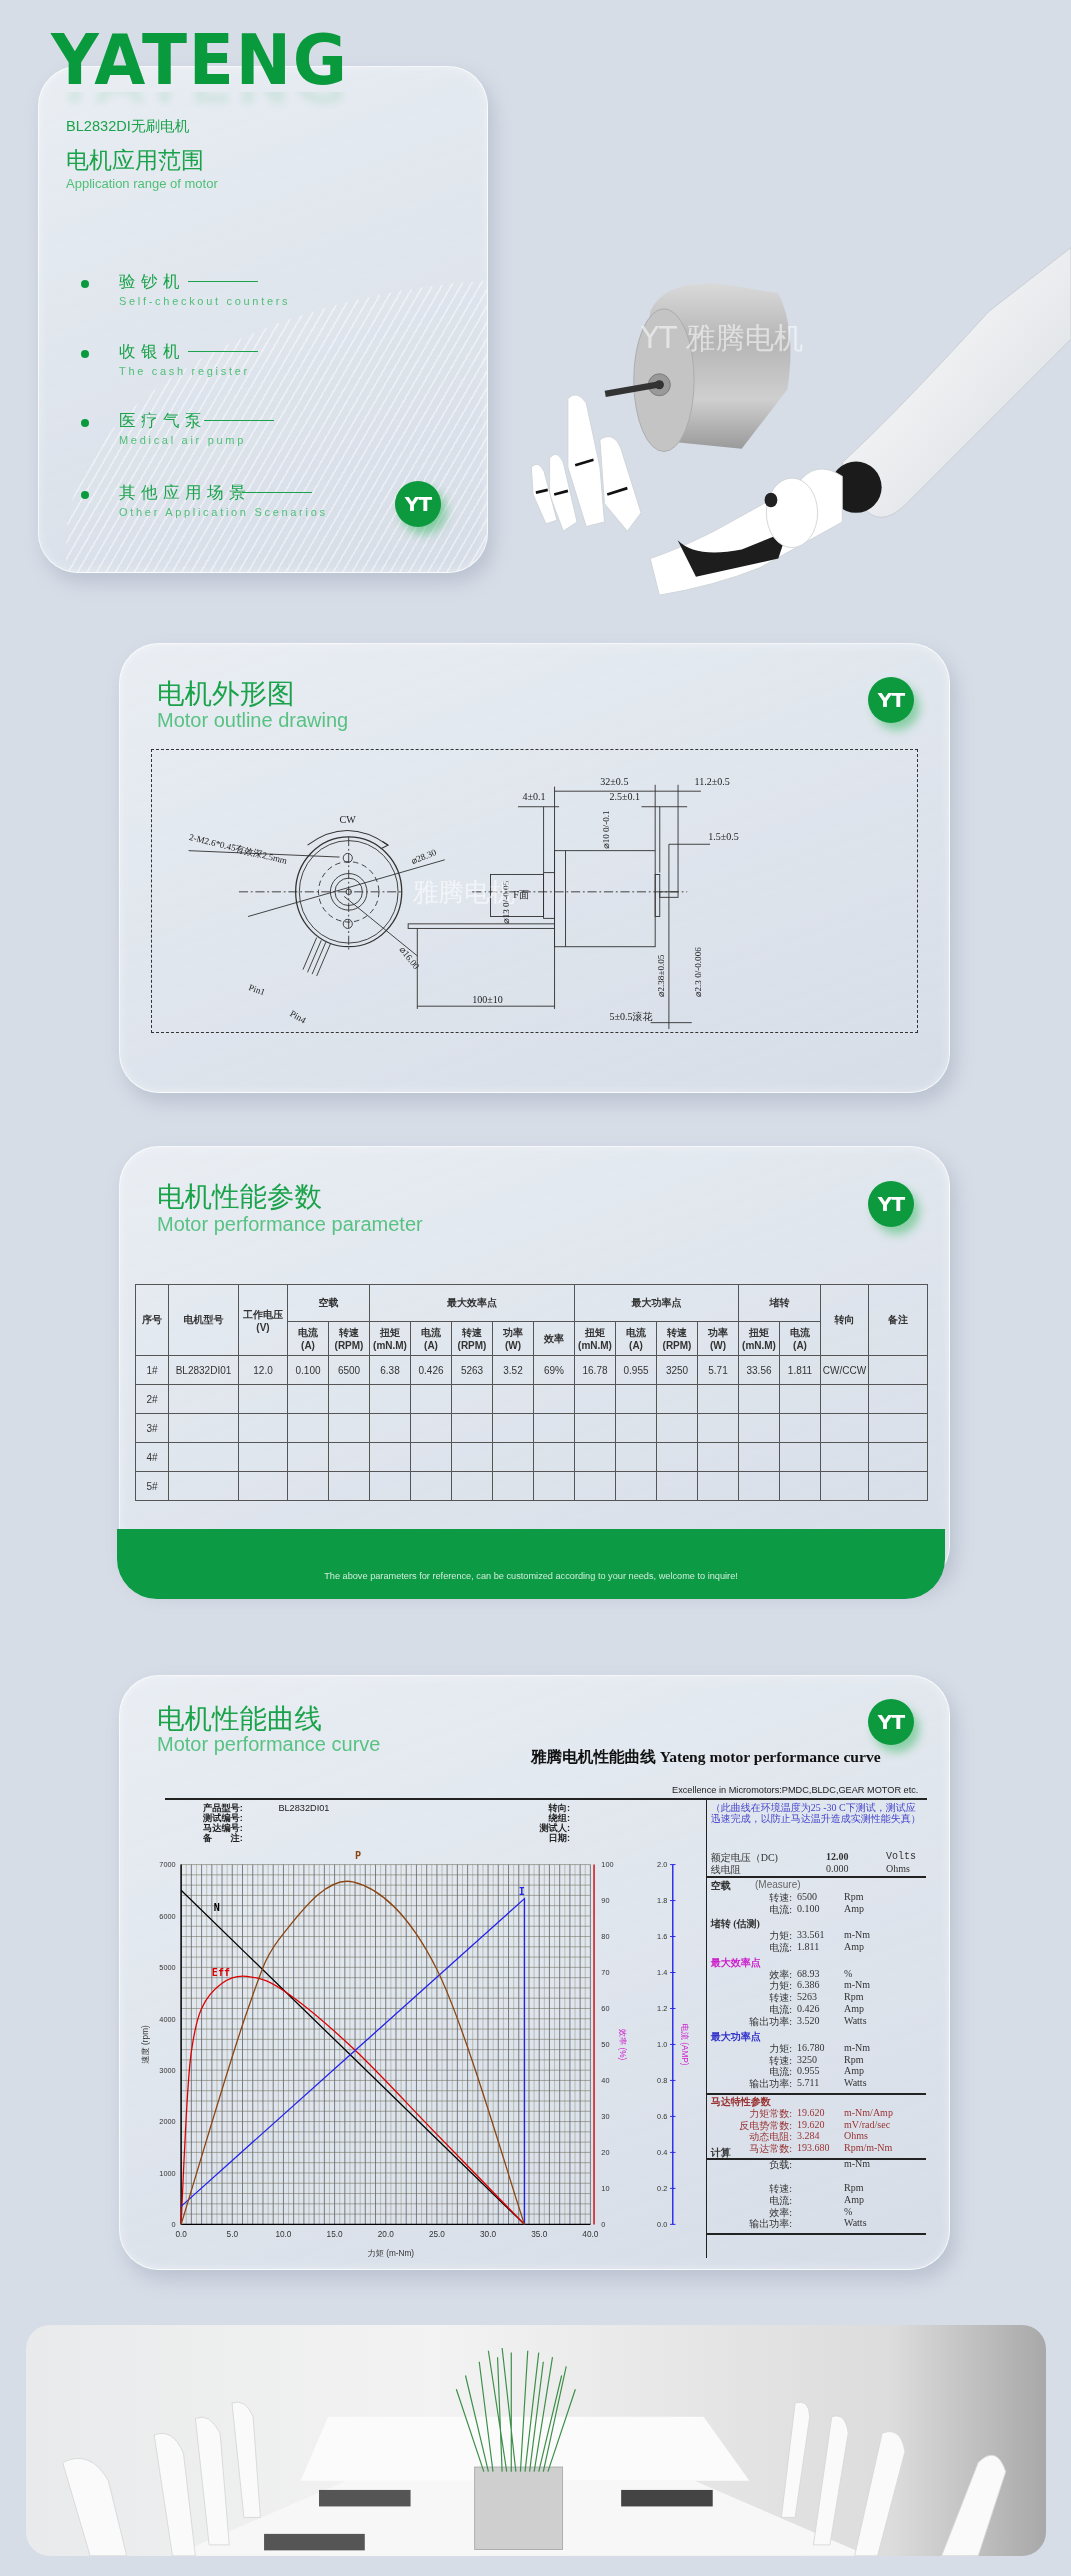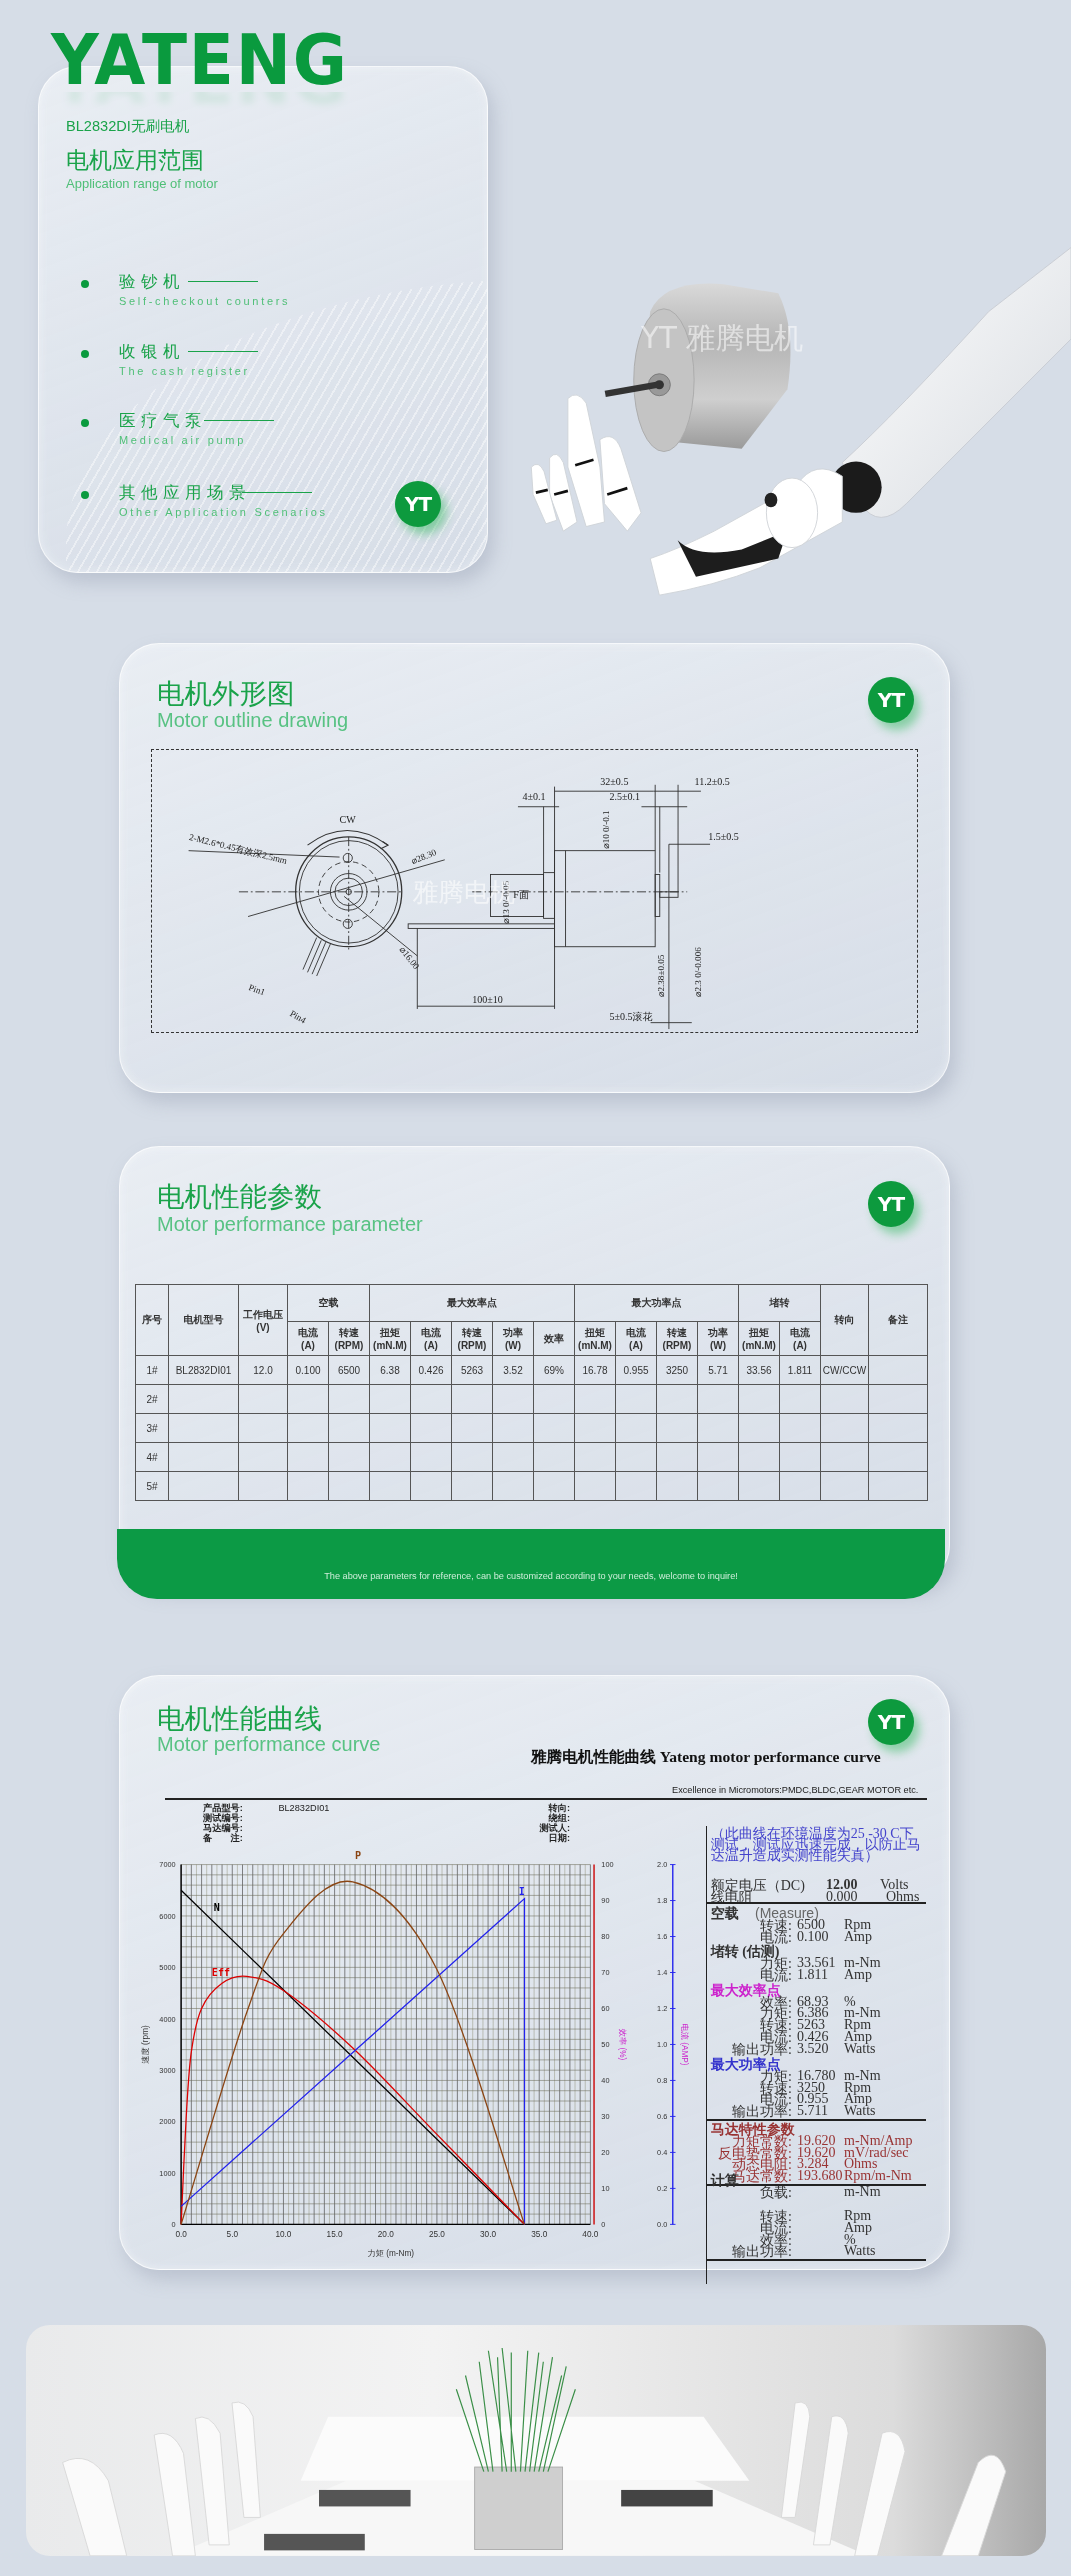--- a/index.html
+++ b/index.html
@@ -74,21 +74,21 @@
   .banner {
     position: absolute; left: 117px; top: 1529px; width: 828px; height: 70px;
     background: #0c9a45; border-bottom-left-radius: 40px; border-bottom-right-radius: 40px;
     color: #fff; text-align: center;
   }
   .banner-zh { position:absolute; left:0; right:0; top: 16.5px; font-size: 18.3px; }
   .banner-en { position:absolute; left:0; right:0; top: 42px; font-size: 9.2px; color: #cfeeda; }
   .curve-title { position: absolute; left: 531px; top: 1747px; font-family: "Liberation Serif", serif; font-weight: bold; font-size: 15.6px; color: #111; white-space: nowrap; }
   .curve-tag { position: absolute; left: 672px; top: 1785px; font-size: 9.2px; color: #222; white-space: nowrap; }
   .meta { position: absolute; font-size: 9.2px; font-weight: bold; color: #222; line-height: 10px; }
-  .info-panel { position: absolute; left: 706px; top: 1800px; width: 220px; height: 458px; border-left: 1.8px solid #222; font-family: "Liberation Serif", serif; font-size: 14px; color: #333; margin-top: 26px; }
+  .info-panel { position: absolute; left: 706px; top: 1800px; width: 220px; height: 458px; border-left: 1.8px solid #222; font-family: "Liberation Serif", serif; font-size: 10px; color: #333; }
   .info-row { position: absolute; left: 0; right: 0; height: 12px; white-space: nowrap; }
   .info-row .lab { position: absolute; right: 134px; text-align: right; }
   .info-row .val { position: absolute; left: 90px; width: 44px; text-align: left; }
   .info-row .unit { position: absolute; left: 137px; }
   .info-head { position: absolute; left: 3.7px; font-weight: bold; white-space: nowrap; }
   .hr { position: absolute; left: 0; right: 0; height: 1.8px; background: #222; }
   .table-photo { position: absolute; left: 26px; top: 2325px; width: 1020px; height: 231px; border-radius: 24px; overflow: hidden; background: linear-gradient(90deg,#e9eaeb,#f3f3f3 40%,#dcdcdc 85%,#a8a8a8); }
 </style>
 </head>
 <body>
@@ -634,21 +634,21 @@
     <text x="416.775" y="50.40499999999997" font-size="11" font-weight="bold" fill="#2222ee" font-family="DejaVu Sans Mono, monospace">I</text>
     <path d="M48,410 C59.893925,371.5733333333333 100.73855,232.38583333333335 119.36355,179.44000000000003 C137.98855,126.4941666666667 140.391175,116.24341666666666 159.75,92.32499999999999 C179.108825,68.40658333333332 207.579,29.37949999999996 235.5165,35.92949999999996 C263.454,42.479499999999966 296.12225,69.27991666666665 327.375,131.625 C358.62775,193.97008333333335 407.09000000000003,363.6041666666667 423.033,410" fill="none" stroke="#8b4513" stroke-width="1.4"></path>
     <text x="237.975" y="10.450000000000045" font-size="11" font-weight="bold" fill="#8b4513" font-family="DejaVu Sans Mono, monospace">P</text>
   </svg>
 
 <div class="info-panel" id="info-panel">
   <div class="info-head" style="top:1.8px; color:#4444cc; font-weight:normal; white-space:normal; width:212px; line-height:11px;">（此曲线在环境温度为25 -30 C下测试，测试应迅速完成，以防止马达温升造成实测性能失真）</div>
   <div class="info-row" style="top:51px;">
     <span style="position:absolute;left:3.7px;">额定电压（DC)</span>
     <span class="val" style="left:119px; font-weight:bold;">12.00</span>
-    <span class="unit" style="left:173px;">Volts</span>
+    <span class="unit" style="left:179px;font-family:Liberation Mono, monospace;">Volts</span>
   </div>
   <div class="info-row" style="top:63px;">
     <span style="position:absolute;left:3.7px;">线电阻</span>
     <span class="val" style="left:119px;">0.000</span>
     <span class="unit" style="left:179px;">Ohms</span>
   </div>
   <div class="hr" style="top:76px;"></div>
 <div class="info-head" style="top: 79px; color: rgb(51, 51, 51);">空载</div>
     <span style="position: absolute; left: 48px; top: 79px; color: rgb(102, 102, 102); font-family: &quot;Liberation Sans&quot;, sans-serif;">(Measure)</span>
     <div class="info-row" style="top: 91px;">

